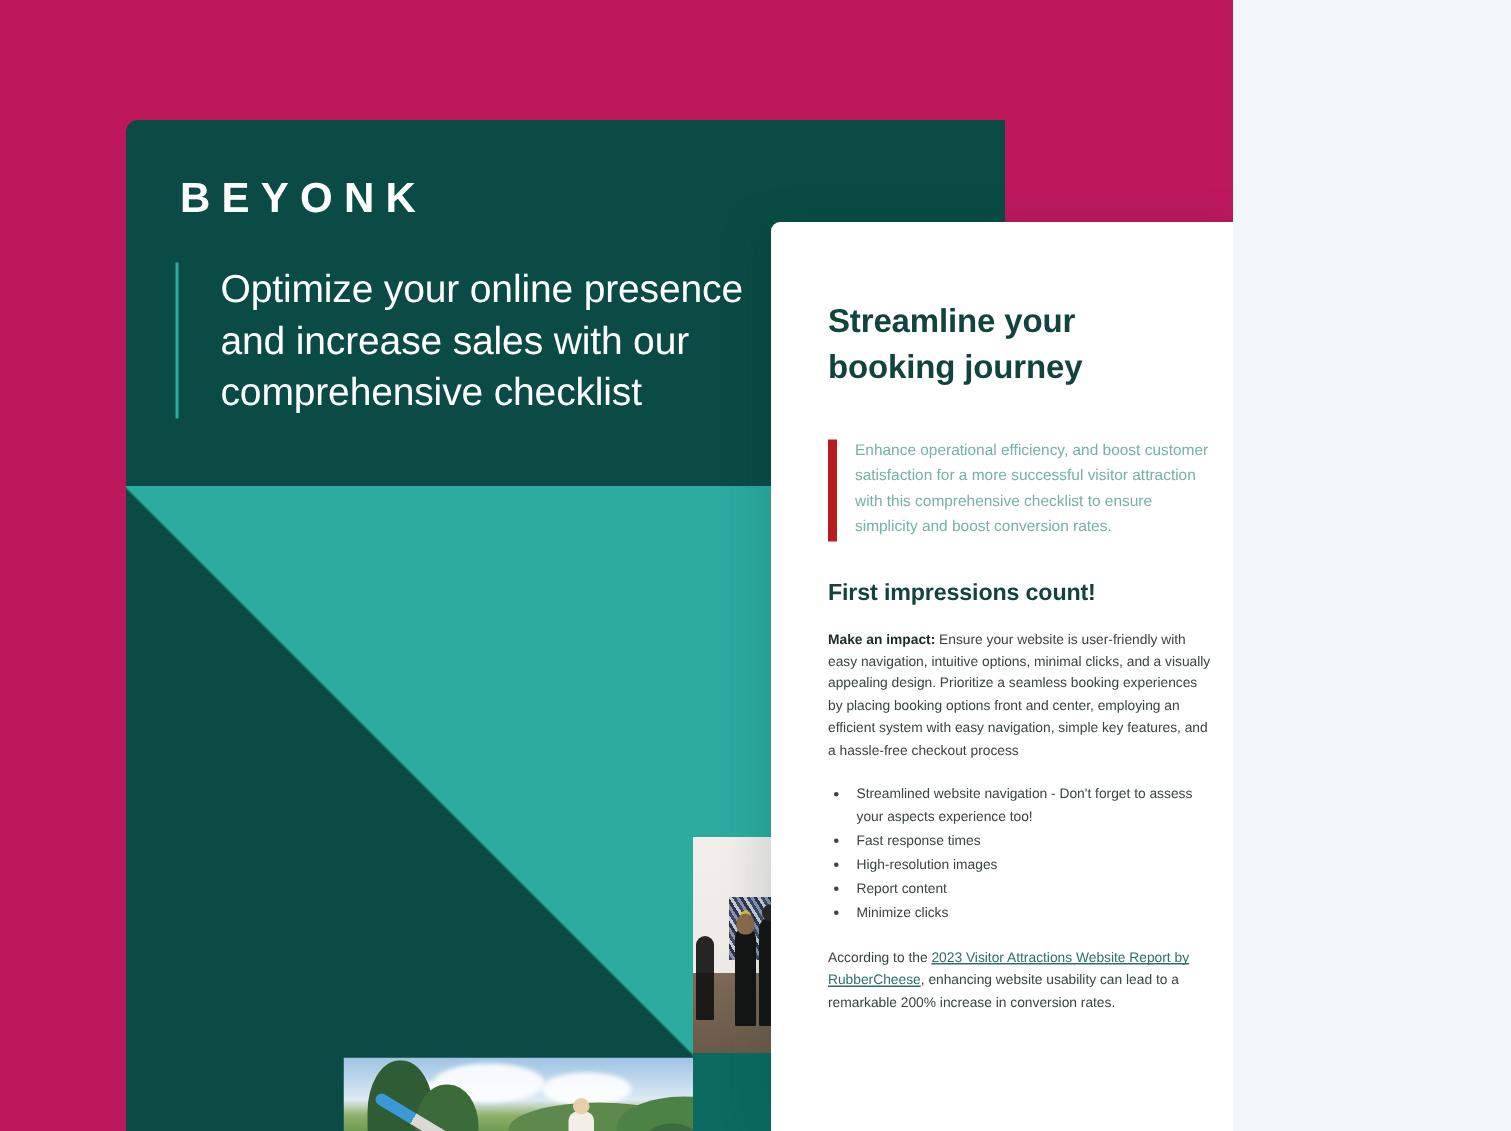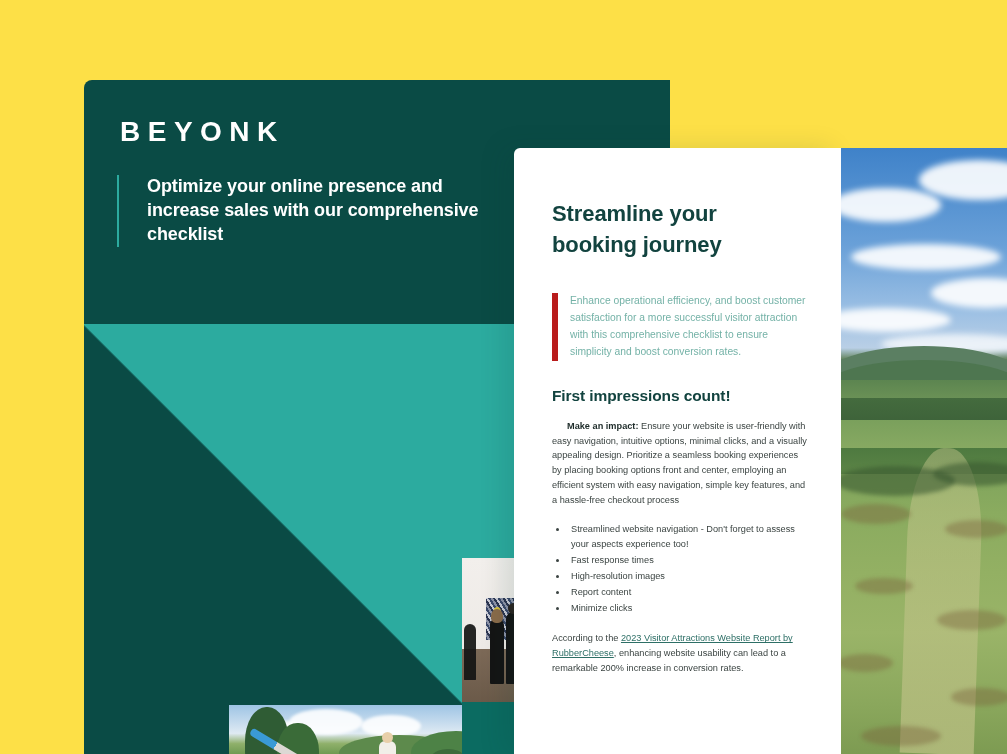--- a/index.html
+++ b/index.html
@@ -7,24 +7,24 @@
     margin: 0;
     padding: 0;
     background: #f0f7f6;
   }
   body {
     font-family: "Liberation Sans", sans-serif;
     -webkit-font-smoothing: antialiased;
   }
   #stage {
     position: relative;
-    width: 1007px;
+    width: 822px;
     height: 754px;
     overflow: hidden;
-    background: #fde047;
+    background: #be185d;
   }
 
   
   .cover-card {
     position: absolute;
     left: 84px;
     top: 80px;
     width: 586px;
     height: 674px;
     background: #0a4b45;
@@ -73,22 +73,22 @@
   .headline {
     color: #ffffff;
     font-size: 39px;
     font-weight: normal;
     line-height: 1.28;
     margin: 0 0 22px 0;
     letter-spacing: -0.3px;
   }
   .subheadline {
     color: #ffffff;
-    font-size: 18px;
-    font-weight: bold;
+    font-size: 26px;
+    font-weight: normal;
     line-height: 1.33;
     margin: 0;
     letter-spacing: -0.1px;
   }
 
   
   .tile {
     position: absolute;
     overflow: hidden;
   }
@@ -231,21 +231,21 @@
     font-weight: bold;
     margin: 0 0 14px 0;
     letter-spacing: -0.1px;
   }
   .doc-p {
     color: #3b4442;
     font-size: 9.2px;
     line-height: 1.62;
     margin: 0 0 14px 0;
   }
-  .doc-p b { color: #1d2b29; margin-left: 15px; }
+  .doc-p b { color: #1d2b29; }
   .doc-list {
     margin: 0 0 16px 0;
     padding-left: 16px;
     color: #3b4442;
     font-size: 9.2px;
     line-height: 1.62;
   }
   .doc-list li { margin-bottom: 1px; padding-left: 3px; }
   .doc-link {
     color: #2d6f66;

